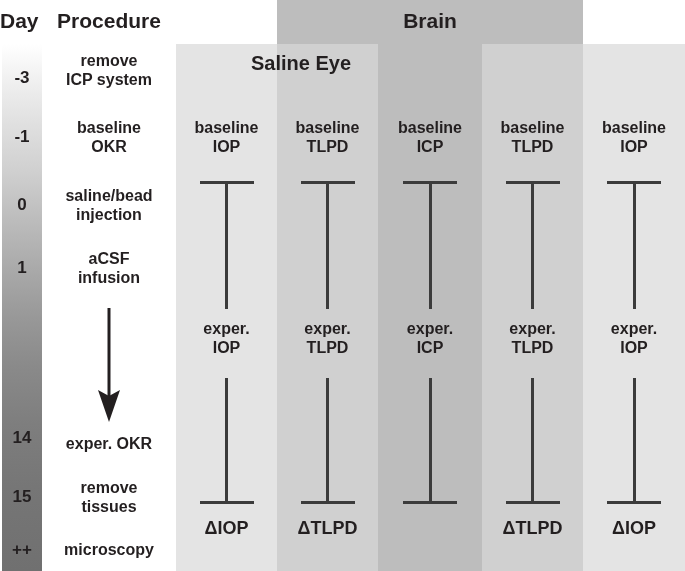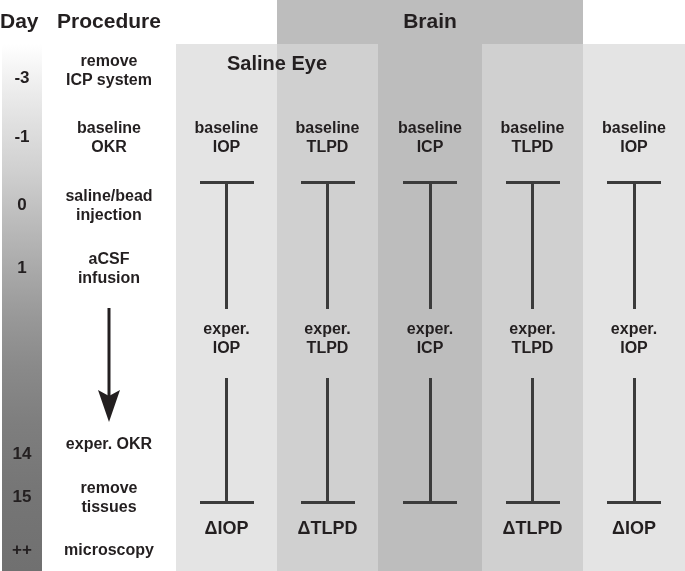--- a/index.html
+++ b/index.html
@@ -90,20 +90,21 @@
     line-height: 19px;
     color: #231f20;
   }
   .grp-hdr {
     position: absolute;
     top: 52px;
     text-align: center;
     font-weight: bold;
     font-size: 20px;
     color: #231f20;
+    padding-left: 24px;
   }
   .col-text {
     position: absolute;
     text-align: center;
     font-weight: bold;
     font-size: 16px;
     line-height: 19px;
     color: #231f20;
   }
   .col-delta {
@@ -169,21 +170,21 @@
   <div class="hdr" style="left:0; top:9px; width:40px; text-align:left;">Day</div>
   <div class="hdr" style="left:44px; top:9px; width:130px; text-align:center;">Procedure</div>
   <div class="hdr" style="left:277px; top:9px; width:306px; text-align:center;">Brain</div>
 
   <div class="grp-hdr" style="left:176px; width:202px;">Saline Eye</div>
 
   <div class="day-label" style="top:68px;">-3</div>
   <div class="day-label" style="top:127px;">-1</div>
   <div class="day-label" style="top:195px;">0</div>
   <div class="day-label" style="top:258px;">1</div>
-  <div class="day-label" style="top:444px;">14</div>
+  <div class="day-label" style="top:428px;">14</div>
   <div class="day-label" style="top:487px;">15</div>
   <div class="day-label" style="top:540px;">++</div>
 
   <div class="proc-label" style="top:51px;">
     <div>remove</div>
     <div>ICP system</div>
   </div>
 
   <div class="proc-label" style="top:118px;">
     <div>baseline</div>

